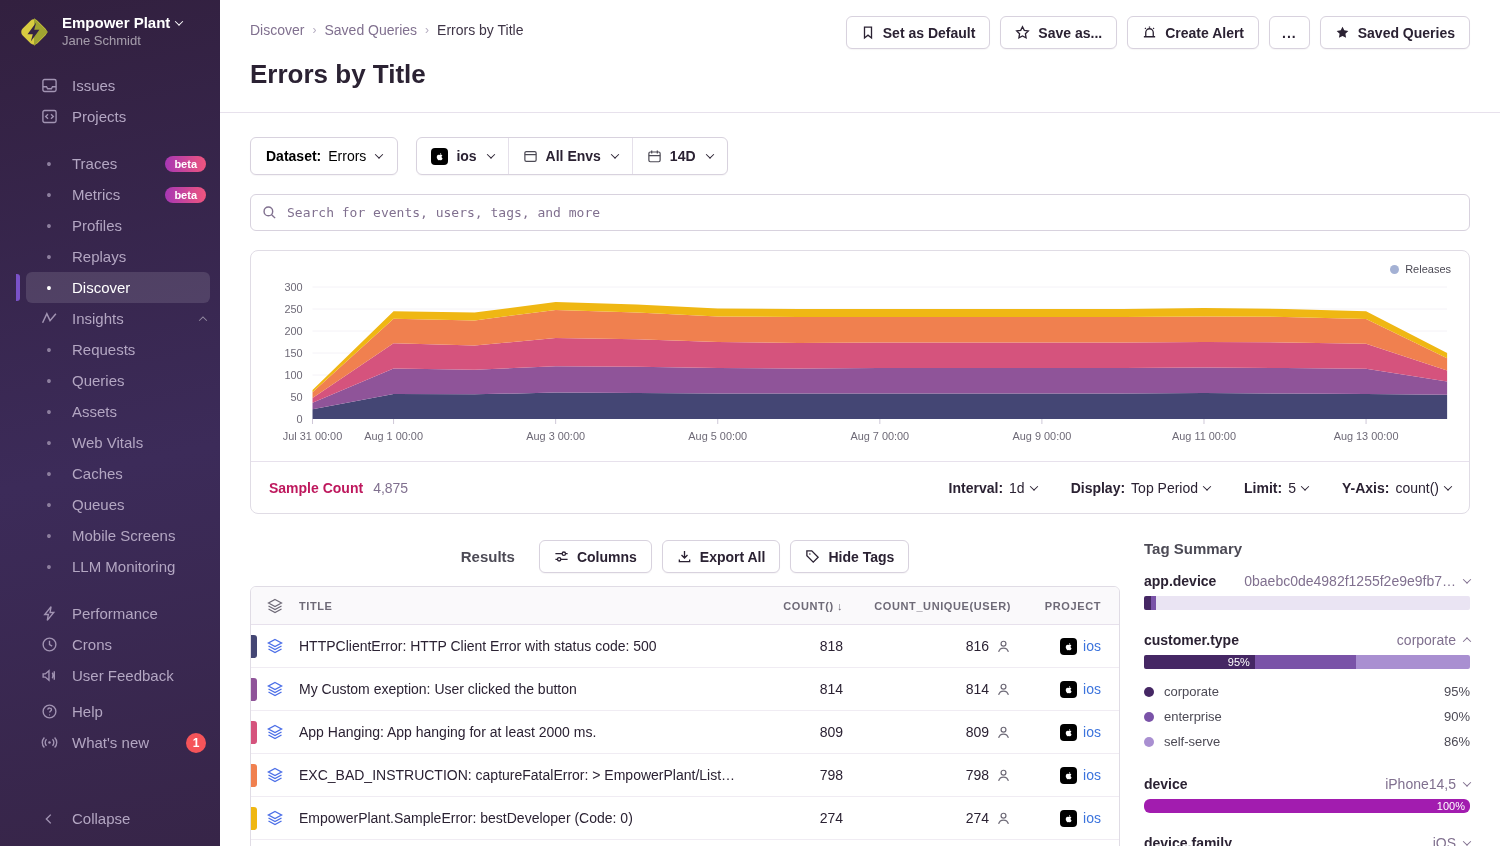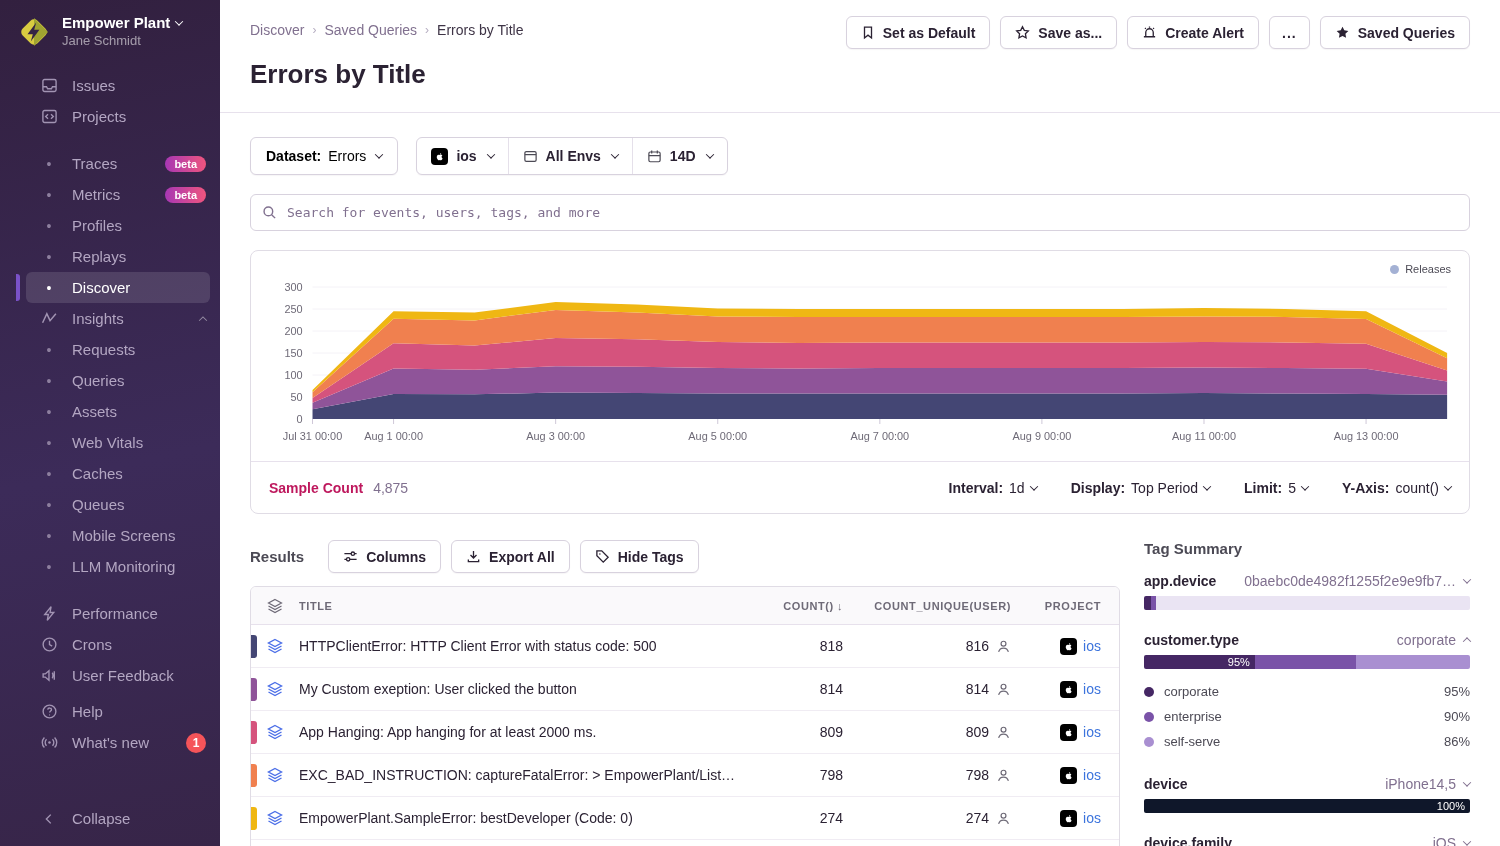--- a/index.html
+++ b/index.html
@@ -72,21 +72,21 @@
   .sample { display:flex; align-items:baseline; gap:10px; font-size:14px; }
   .sample b { color:#be185d; font-weight:700; }
   .sample span { color:#80708f; }
   .chart-controls { display:flex; gap:34px; }
   .cctrl { display:flex; align-items:center; gap:6px; font-size:14px; cursor:pointer; color:#2b2233; }
   .cctrl b { font-weight:700; }
 
   
   .lower { display:flex; gap:24px; margin-top:26px; align-items:flex-start; }
   .results-col { width:870px; flex:0 0 870px; }
-  .results-head { display:flex; align-items:center; justify-content:flex-start; margin-bottom:13px;gap:24px; }
+  .results-head { display:flex; align-items:center; justify-content:center; margin-bottom:13px;gap:24px; }
   .results-title { font-size:15px; font-weight:700; color:#4c4a55; }
   .results-btns { display:flex; gap:10px; }
   .table { border:1px solid #e0dce5; border-radius:6px; overflow:hidden; background:#fff; }
   .thead { display:flex; align-items:center; background:#faf9fb; height:38px; font-size:11px; font-weight:700; letter-spacing:.6px; color:#6e6a77; border-bottom:1px solid #e7e1ec; }
   .trow { display:flex; align-items:center; height:43px; position:relative; border-bottom:1px solid #f0ecf3; background:#fff; }
   .trow:last-child { border-bottom:none; }
   .chip { position:absolute; left:0; top:10px; width:6px; height:23px; border-radius:0 3px 3px 0; }
   .c-ic { width:48px; flex:0 0 48px; display:flex; justify-content:center; color:#6e6a77; }
   .trow .c-ic { color:#4c6fe8; }
   .c-title { flex:1; min-width:0; white-space:nowrap; overflow:hidden; text-overflow:ellipsis; padding-right:12px; }
@@ -716,21 +716,21 @@
           </div>
         </div>
 
         <div class="facet">
           <div class="facet-head">
             <span class="facet-name">device</span>
             <span class="facet-val">iPhone14,5</span>
             <span class="facet-chev chev"></span>
           </div>
           <div class="facet-bar">
-              <div class="facet-seg" style="width: 100%; background: #0f172a;">
+              <div class="facet-seg" style="width: 100%; background: #a21caf; border-radius: 6px;">
                 <span>100%</span>
               </div>
             </div>
         </div>
 
         <div class="facet">
           <div class="facet-head">
             <span class="facet-name">device.family</span>
             <span class="facet-val">iOS</span>
             <span class="facet-chev chev"></span>

